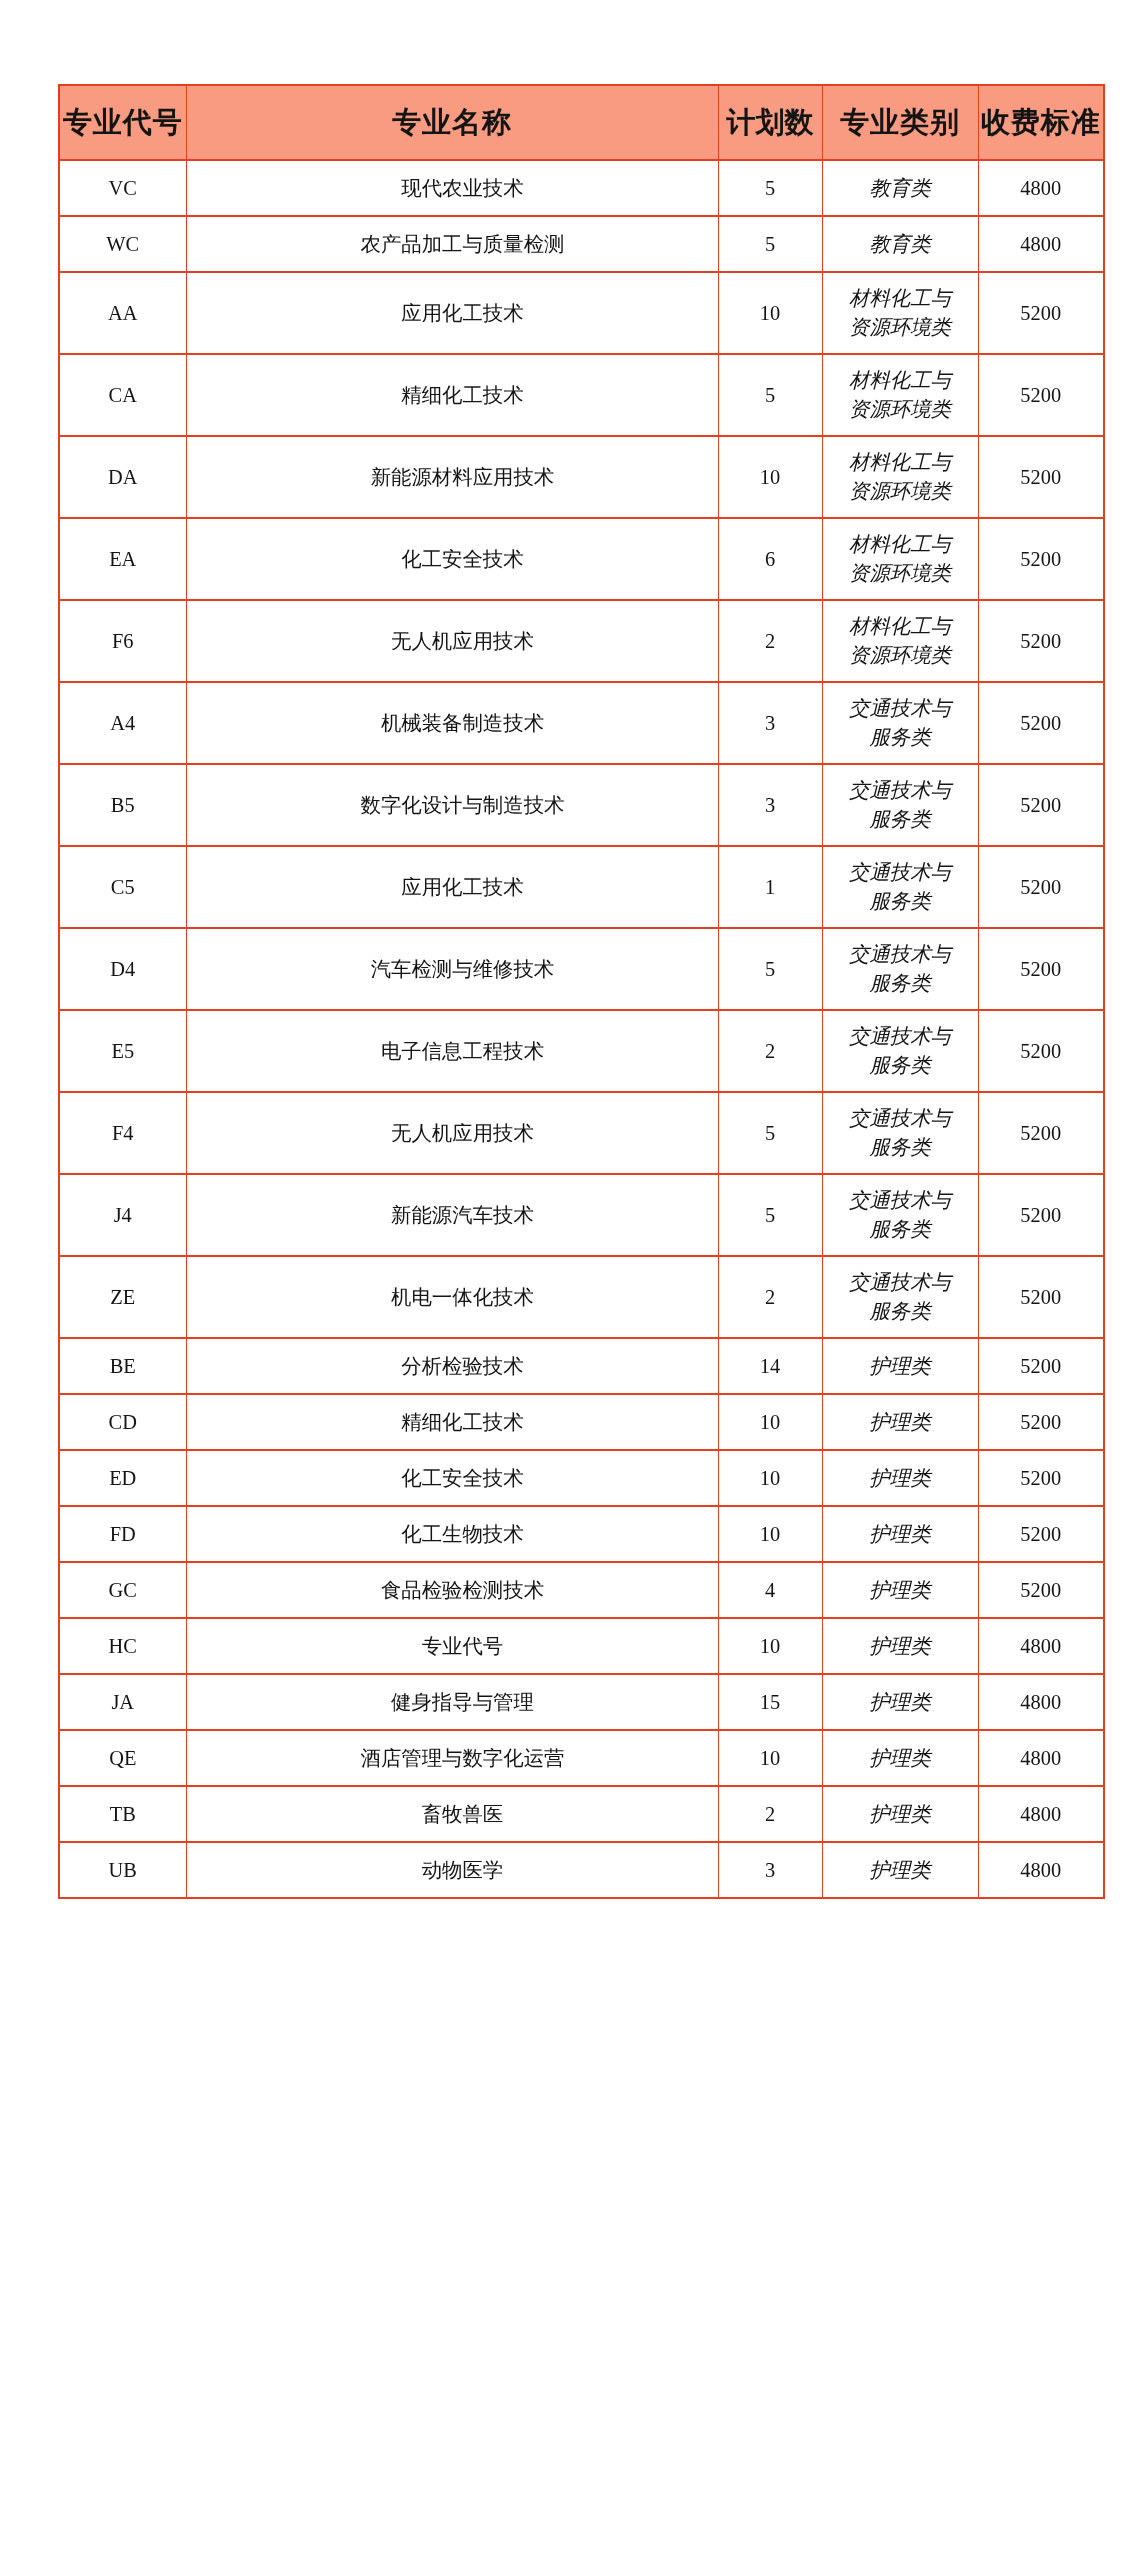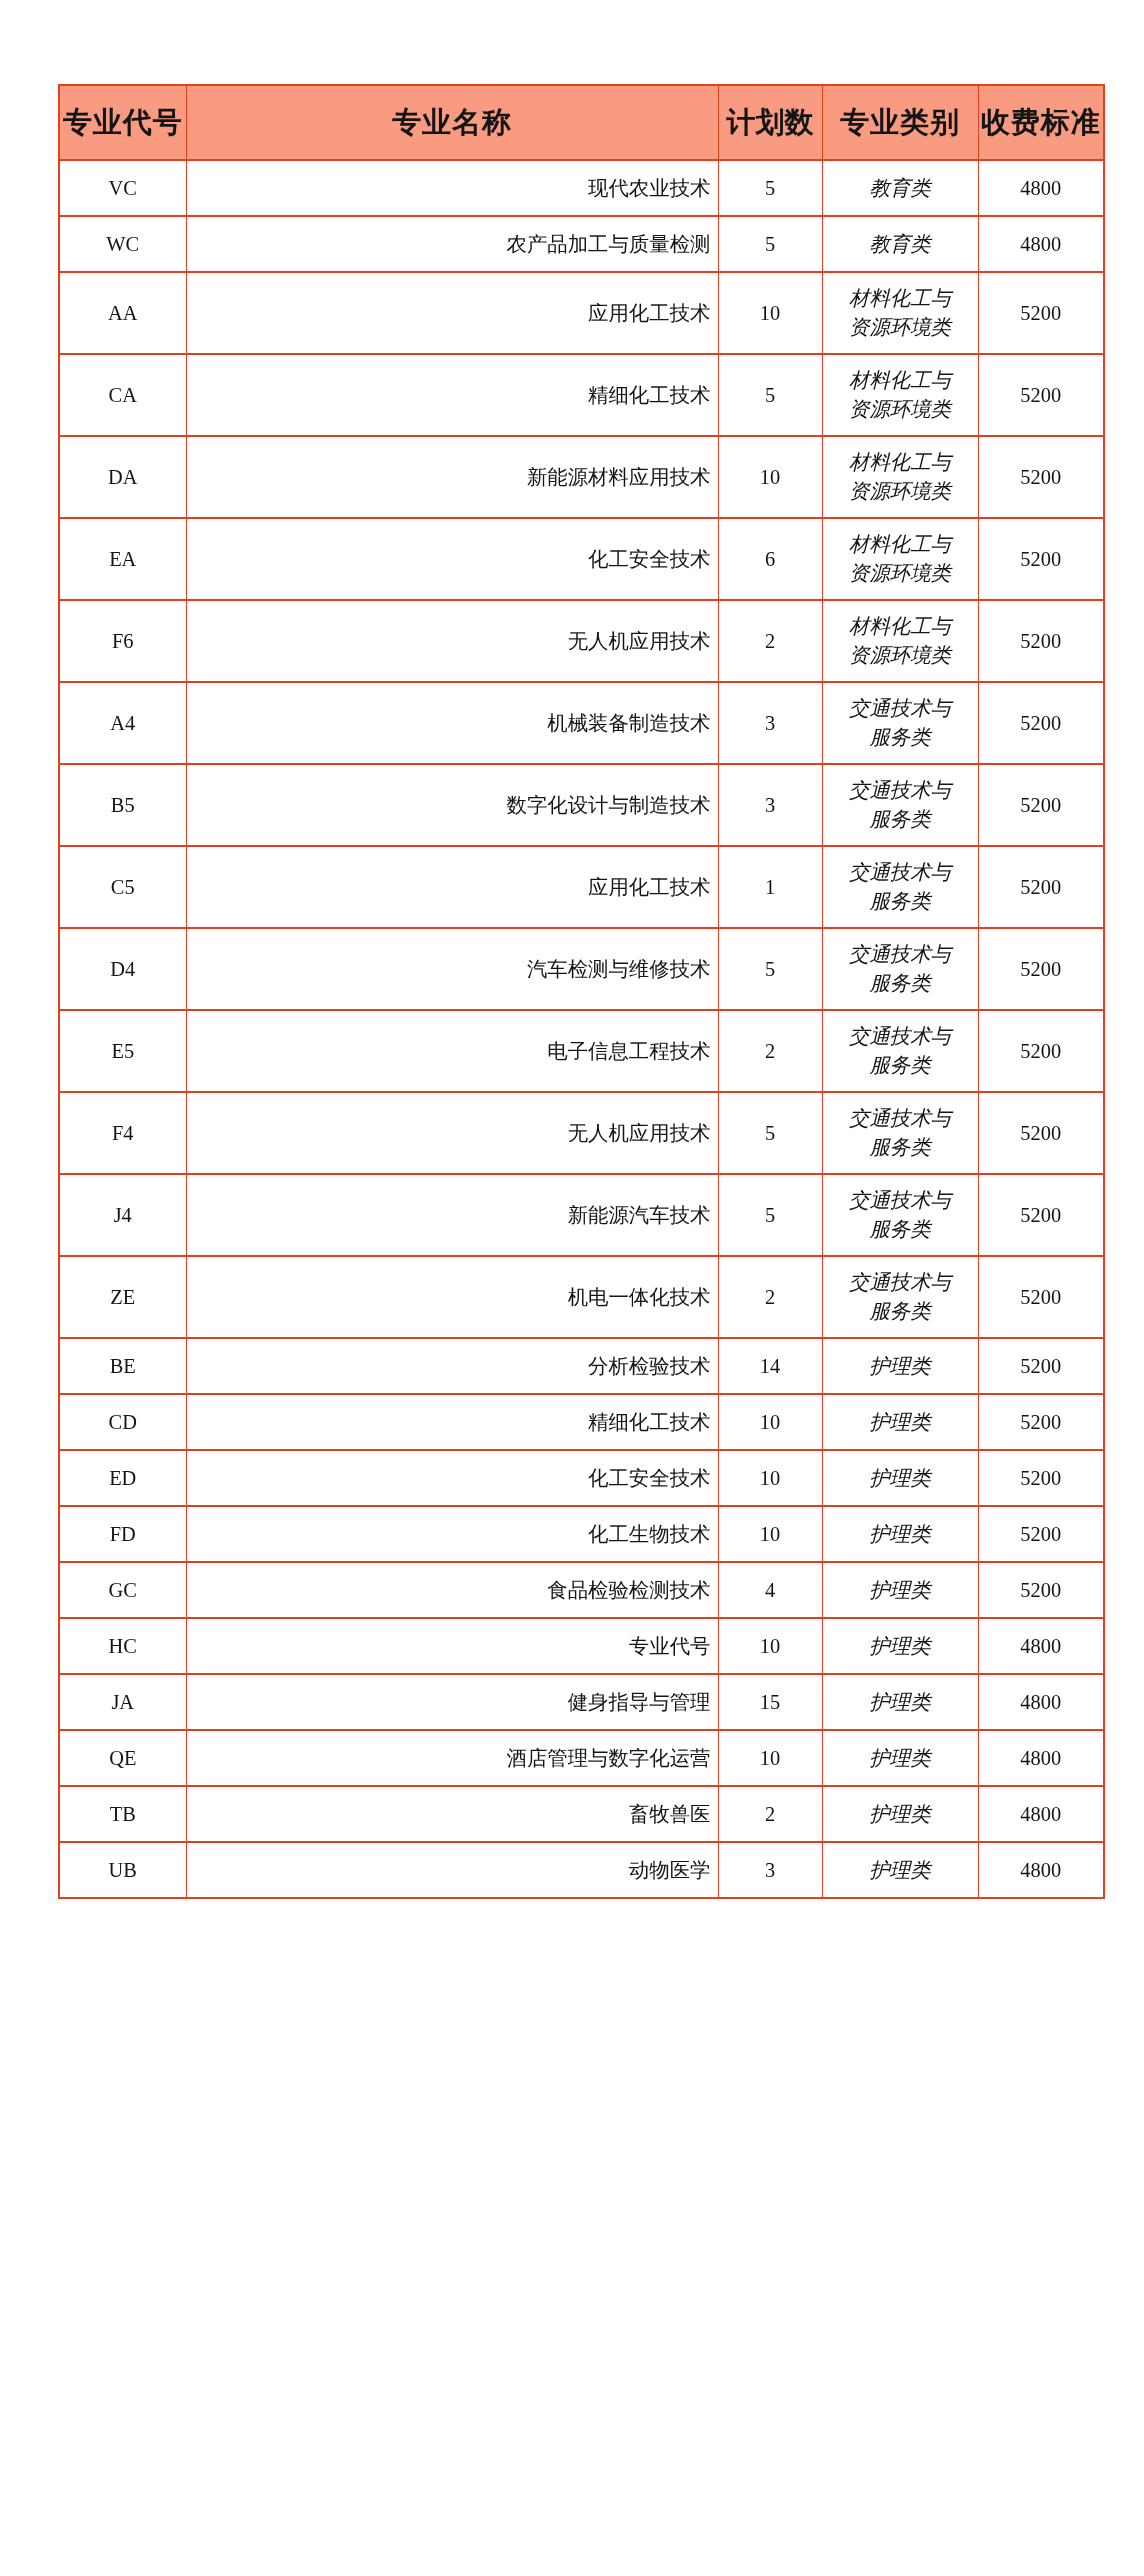--- a/index.html
+++ b/index.html
@@ -33,21 +33,21 @@
     padding:0;
   }
   th{
     background:var(--header-bg);
     font-size:29px;font-weight:bold;
     height:73px;
     letter-spacing:0.9px;
   }
   th.h-plan{letter-spacing:0;}
   td{font-size:20.4px;}
-  td.cell-name{text-align:right;padding-left:28px;padding-right:7.1px;margin-left:43px;}
+  td.cell-name{text-align:center;padding-left:28px;padding-right:7.1px;margin-left:43px;}
   td.cell-category{white-space:pre-line;line-height:29px;font-style:italic;}
   tr.short td{height:54px;}
   tr.tall td{height:80px;}
 </style>
 </head>
 <body>
 
 <div class="sheet">
   <table class="plan">
     <colgroup>

